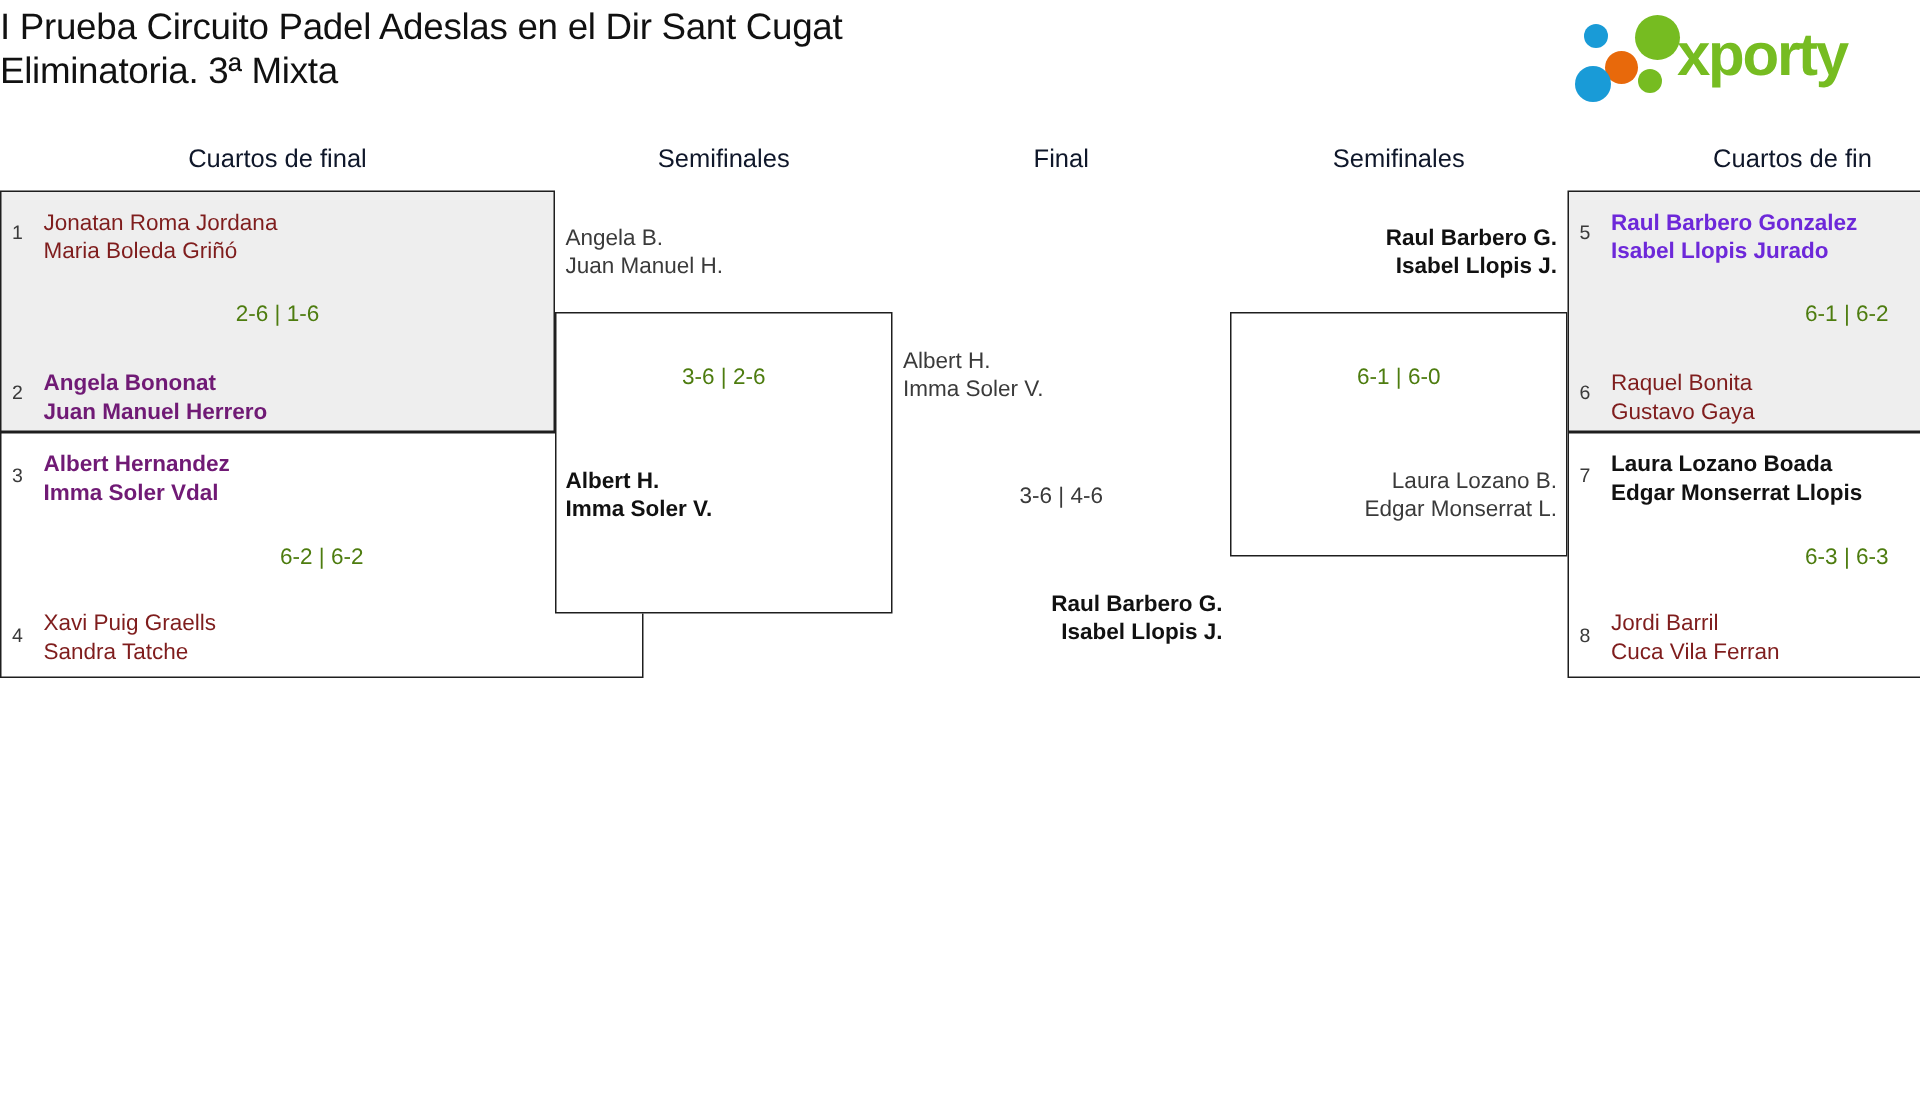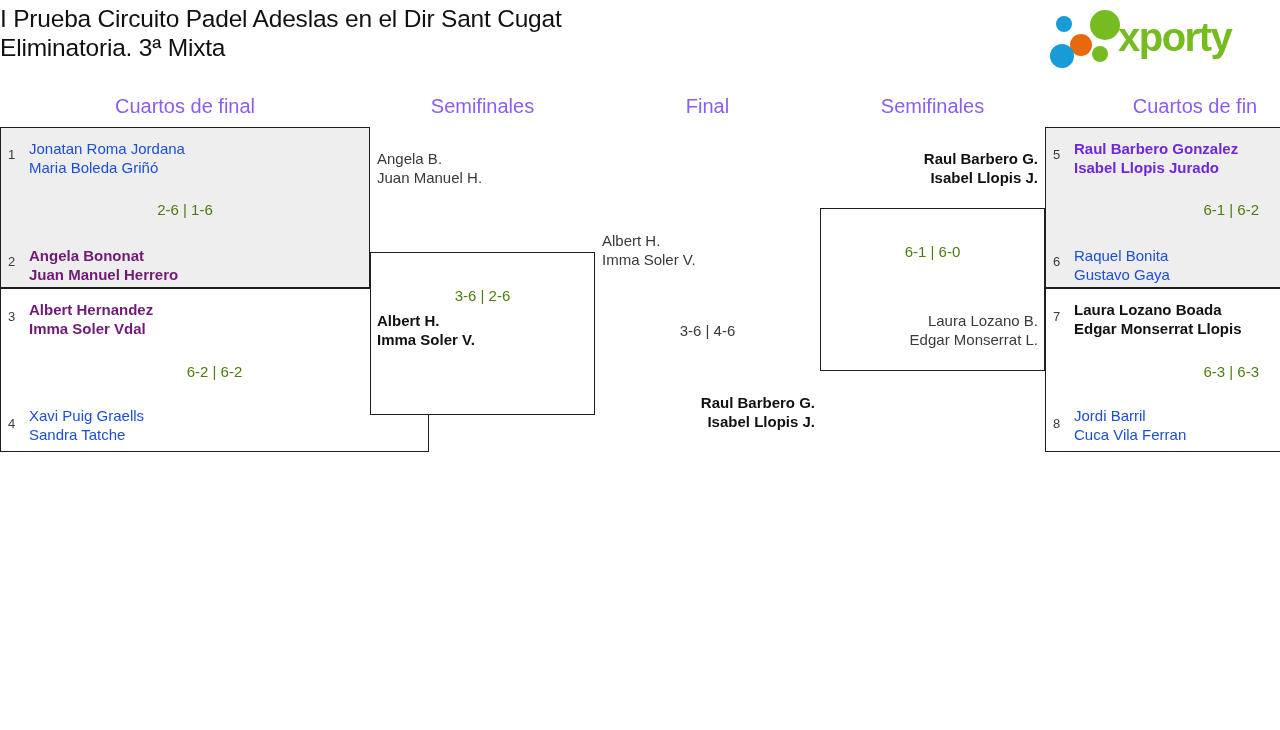--- a/index.html
+++ b/index.html
@@ -59,24 +59,24 @@
     font-weight: 700;
     color: #76bc21;
     letter-spacing: -1.5px;
   }
 
   
   .round-headers { position: absolute; left: 0; top: 94px; width: 1280px; height: 28px; }
   .round-header {
     position: absolute;
     top: 0;
-    font-size: 20px;
+    font-size: 17px;
     line-height: 24px;
     font-weight: 400;
-    color: #8b5cf6;
+    color: #0f172a;
     text-align: center;
     white-space: nowrap;
     overflow: hidden;
   }
   .rh-0 { left: 0px;    width: 370px; }
   .rh-1 { left: 370px;  width: 225px; }
   .rh-2 { left: 595px;  width: 225px; }
   .rh-3 { left: 820px;  width: 225px; }
   .rh-4 { left: 1045px; width: 300px; text-align: center; }
 
@@ -87,21 +87,21 @@
     position: absolute;
     border: 1px solid #1e1e1e;
     background: #ffffff;
   }
   .match-box.shaded { background: #eeeeee; }
 
   .team {
     position: absolute;
     font-size: 15px;
     line-height: 19px;
-    color: #1d4ed8;
+    color: #7f1d1d;
     white-space: nowrap;
   }
   .team.winner { color: #701a75; font-weight: 700; }
   .team .tline { display: block; }
 
   .seed {
     position: absolute;
     font-size: 13px;
     line-height: 16px;
     color: #3a3a3a;
@@ -203,21 +203,21 @@
       </div>
     </div>
     <div class="seed" style="left:8px; top:309px;">3</div>
     <div class="seed" style="left:8px; top:416px;">4</div>
 
     <div class="float-team align-left" style="left:377px; top:149px;">
       <span class="tline">Angela B.</span>
       <span class="tline">Juan Manuel H.</span>
     </div>
 
-    <div class="match-box side-left" style="left:370px; top:208px; width:225px; height:163px;margin-top:44px;">
+    <div class="match-box side-left" style="left:370px; top:208px; width:225px; height:201px;">
       <div class="score" style="top:33px;">3-6 | 2-6</div>
     </div>
 
     <div class="float-team align-left winner" style="left:377px; top:311px;">
       <span class="tline">Albert H.</span>
       <span class="tline">Imma Soler V.</span>
     </div>
 
     <div class="float-team align-left" style="left:602px; top:231px;">
       <span class="tline">Albert H.</span>

